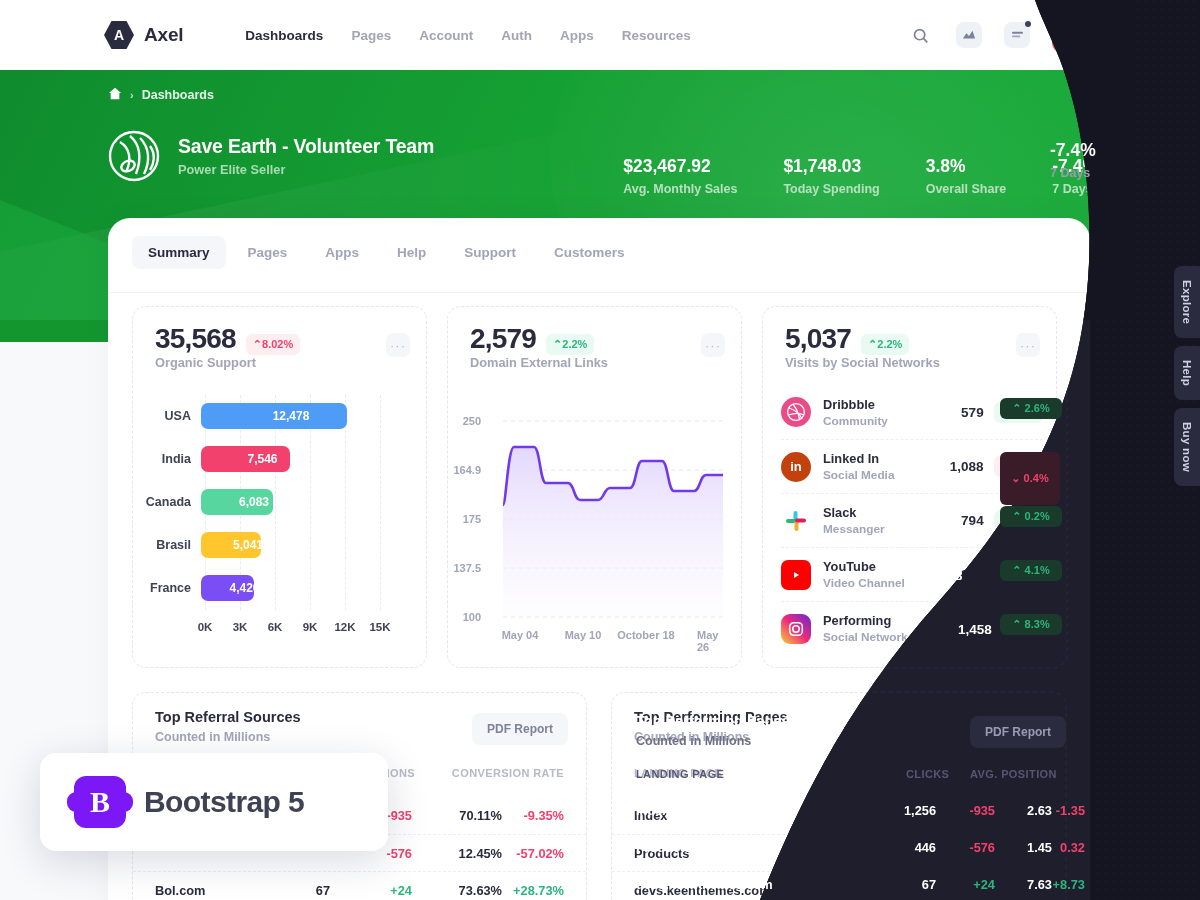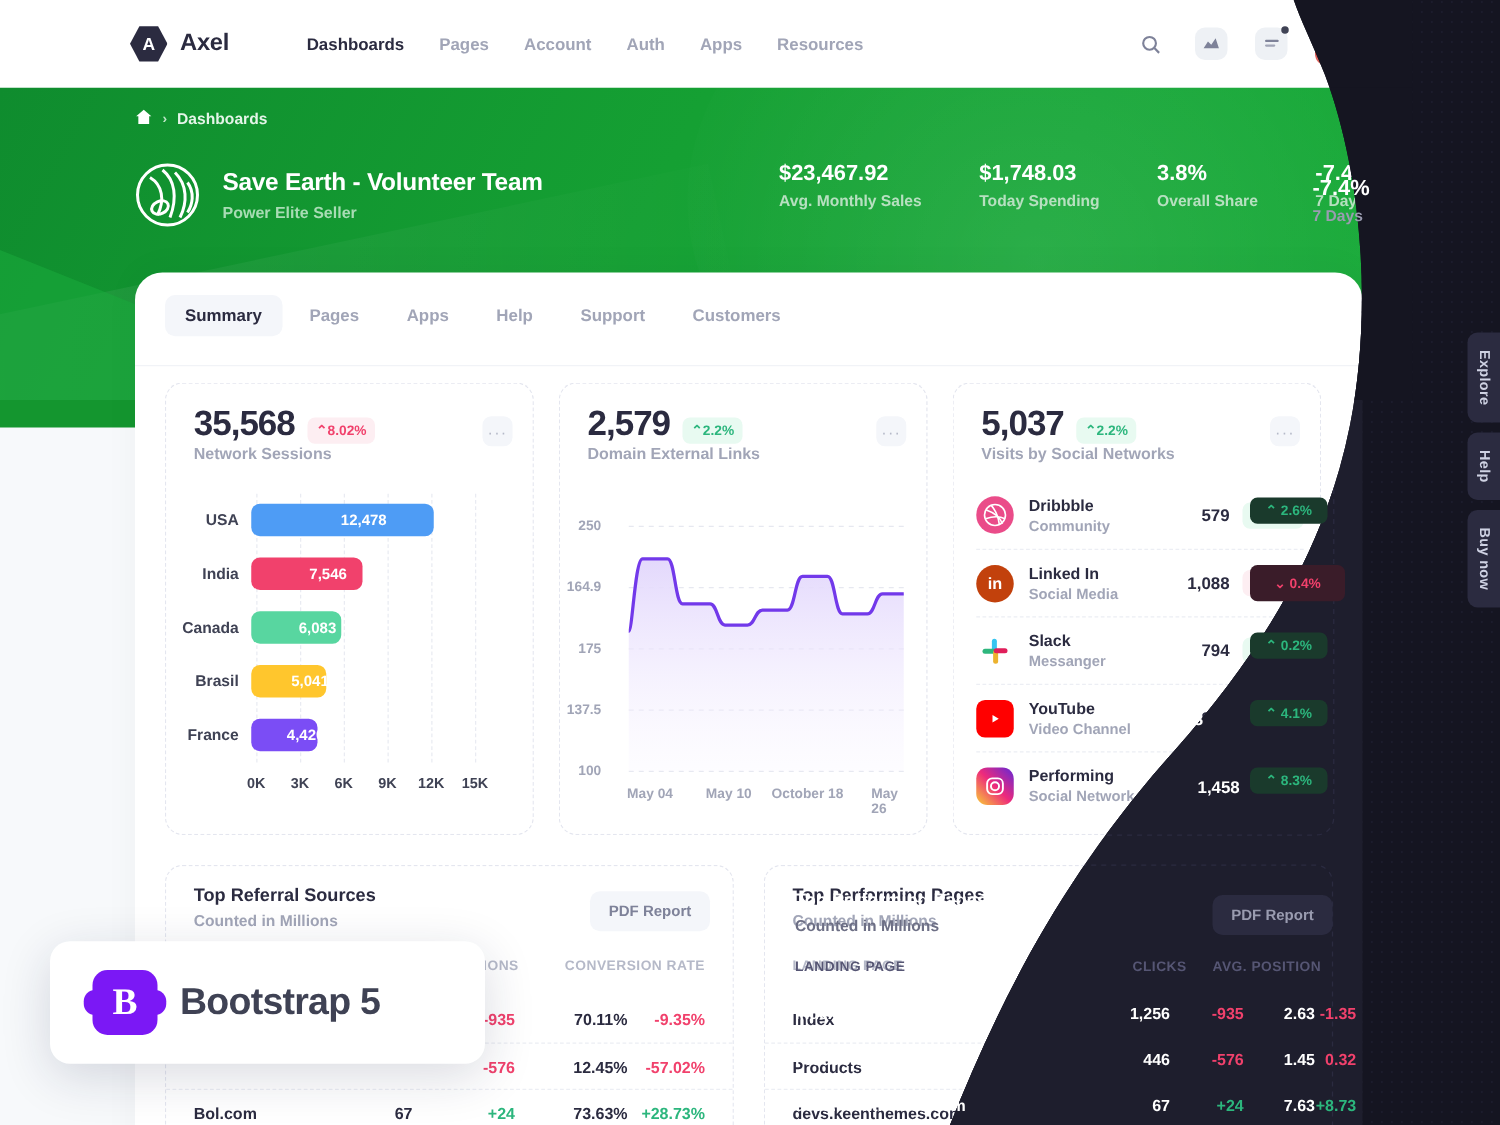--- a/index.html
+++ b/index.html
@@ -82,21 +82,21 @@
     display:flex; align-items:center; gap:8px;
     font-size: 12.5px; font-weight:600; color:#e4f5e8;
   }
   .bc-sep { color:#bfe6c8; font-size: 11px; }
   .hero-row { position:absolute; left:0; top:128px; width:1130px; z-index:7; display:flex; align-items:center; }
   .team { display:flex; align-items:center; gap:16px; margin-left:106px; }
   .team-logo { width:56px; height:56px; }
   .team-name { font-size: 19.5px; font-weight: bold; color:#fff; letter-spacing:-0.2px; }
   .team-sub { font-size: 12.8px; font-weight: bold; color:#a8dcb4; margin-top:4px; }
   .stats { position:absolute; right: 40px; top: 0px; display:flex; gap:46px; }
-  .stat-v { font-size: 17.5px; font-weight: bold; color:#fff; }
+  .stat-v { font-size: 17.5px; font-weight: bold; color:#fff;margin-top:28px; }
   .stat-l { font-size: 12.5px; font-weight:600; color:#b7e0c0; margin-top:5px; }
 
   
   .panel {
     position:absolute; left:108px; top:218px; width: 982px; height: 760px;
     background:#fff; border-radius: 22px 22px 0 0; z-index: 4;
     box-shadow: 0 -2px 30px rgba(0,0,0,.04);
   }
   .tabs { position:absolute; left:24px; top:18px; display:flex; align-items:center; gap:6px; }
   .tab { font-size: 13.5px; font-weight: bold; color:#a1a5b7; padding:9px 16px; border-radius:8px; cursor:pointer;}
@@ -306,21 +306,21 @@
     </div>
     <div class="panel-sep"></div>
 
     <div class="cards">
 
       <div class="card">
         <div class="card-val">
           <span class="big-num">35,568</span>
           <span class="pill down-red"><span>⌃</span><span>8.02%</span></span>
         </div>
-        <div class="card-sub">Network Sessions</div>
+        <div class="card-sub">Organic Support</div>
         <div class="dots">···</div>
 
         <div class="barchart">
           <div class="gridv" style="left:66px"></div>
           <div class="gridv" style="left:101px"></div>
           <div class="gridv" style="left:136px"></div>
           <div class="gridv" style="left:171px"></div>
           <div class="gridv" style="left:206px"></div>
           <div class="gridv" style="left:241px"></div>
 
@@ -571,21 +571,21 @@
       <rect x="0" y="0" width="1130" height="70" fill="#151521"></rect>
     </g>
   </svg>
 
   <div style="position:absolute;z-index:21;left:1050px;top:140px;">
     <div style="font-size:17.5px;font-weight:bold;color:#fff">-7.4%</div>
     <div style="font-size:12.5px;font-weight:600;color:#9a9cb0;margin-top:5px">7 Days</div>
   </div>
 
   <div style="position:absolute;z-index:22;left:1000px;top:398px;width:62px;text-align:center;font-size:11px;font-weight:bold;color:#2cb67d;background:#1a3a2c;border-radius:6px;padding:4px 0"><span>⌃</span> <span>2.6%</span></div>
-  <div style="position:absolute;z-index:22;left:1000px;top:452px;width:76px;text-align:center;font-size:11px;font-weight:bold;color:#f1416c;background:#3a1c29;border-radius:6px;padding:8px 0"><span>⌄</span> <span>0.4%</span></div>
+  <div style="position:absolute;z-index:22;left:1000px;top:452px;width:60px;text-align:center;font-size:11px;font-weight:bold;color:#f1416c;background:#3a1c29;border-radius:6px;padding:20px 0"><span>⌄</span> <span>0.4%</span></div>
   <div style="position:absolute;z-index:22;left:1000px;top:506px;width:62px;text-align:center;font-size:11px;font-weight:bold;color:#2cb67d;background:#1a3a2c;border-radius:6px;padding:4px 0"><span>⌃</span> <span>0.2%</span></div>
   <div style="position:absolute;z-index:22;left:1000px;top:560px;width:62px;text-align:center;font-size:11px;font-weight:bold;color:#2cb67d;background:#1a3a2c;border-radius:6px;padding:4px 0"><span>⌃</span> <span>4.1%</span></div>
   <div style="position:absolute;z-index:22;left:1000px;top:614px;width:62px;text-align:center;font-size:11px;font-weight:bold;color:#2cb67d;background:#1a3a2c;border-radius:6px;padding:4px 0"><span>⌃</span> <span>8.3%</span></div>
   <div style="position:absolute;z-index:22;left:940px;top:568px;font-size:13.5px;font-weight:bold;color:#fff">978</div>
   <div style="position:absolute;z-index:22;left:958px;top:622px;font-size:13.5px;font-weight:bold;color:#fff">1,458</div>
 
   <div style="position:absolute;z-index:22;left:636px;top:713px;font-size:14.5px;font-weight:bold;color:#fff">Top Performing Pages</div>
   <div style="position:absolute;z-index:22;left:636px;top:734px;font-size:12.5px;font-weight:600;color:#6d6f85">Counted in Millions</div>
   <div style="position:absolute;z-index:22;right:134px;top:716px;font-size:12px;font-weight:600;color:#9a9cb0;background:#2b2b40;padding:9px 15px;border-radius:8px">PDF Report</div>
   <div style="position:absolute;z-index:22;left:636px;top:768px;font-size:11px;font-weight:600;color:#565674;letter-spacing:.4px">LANDING PAGE</div>

